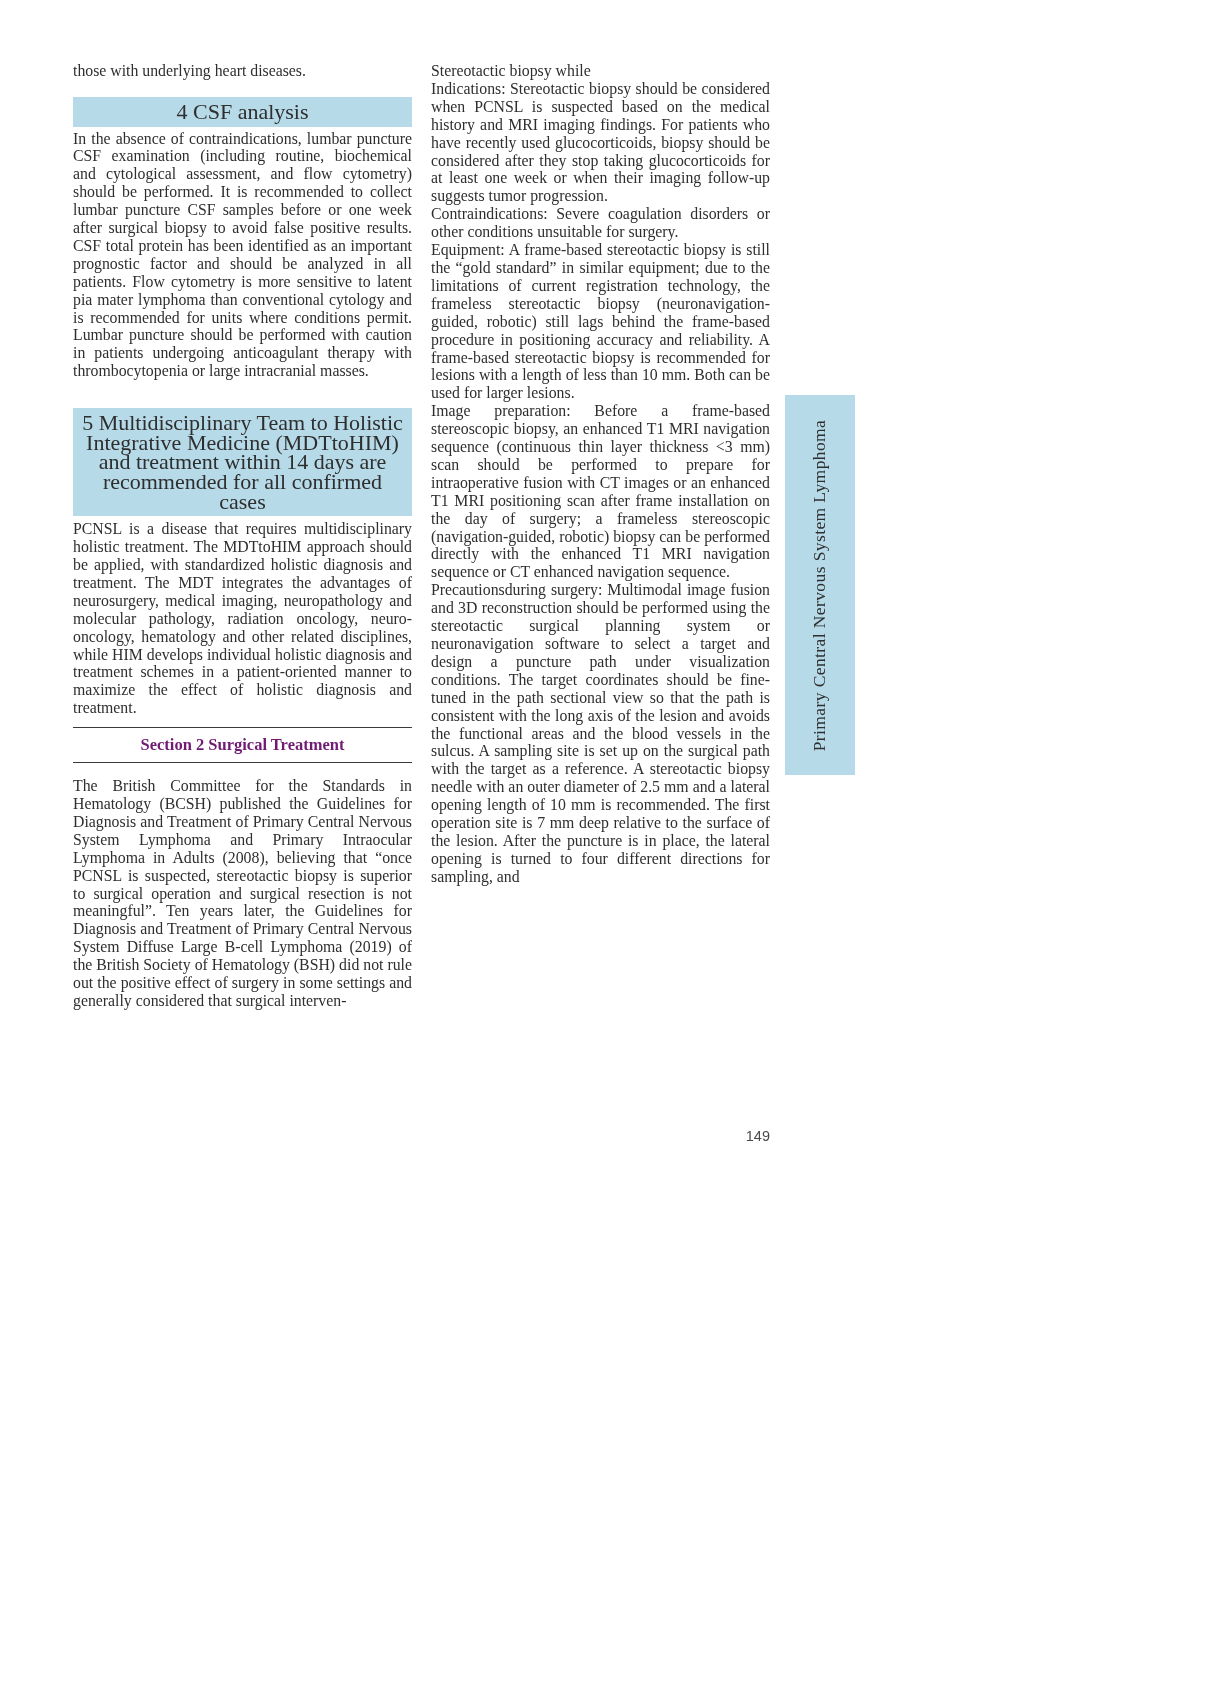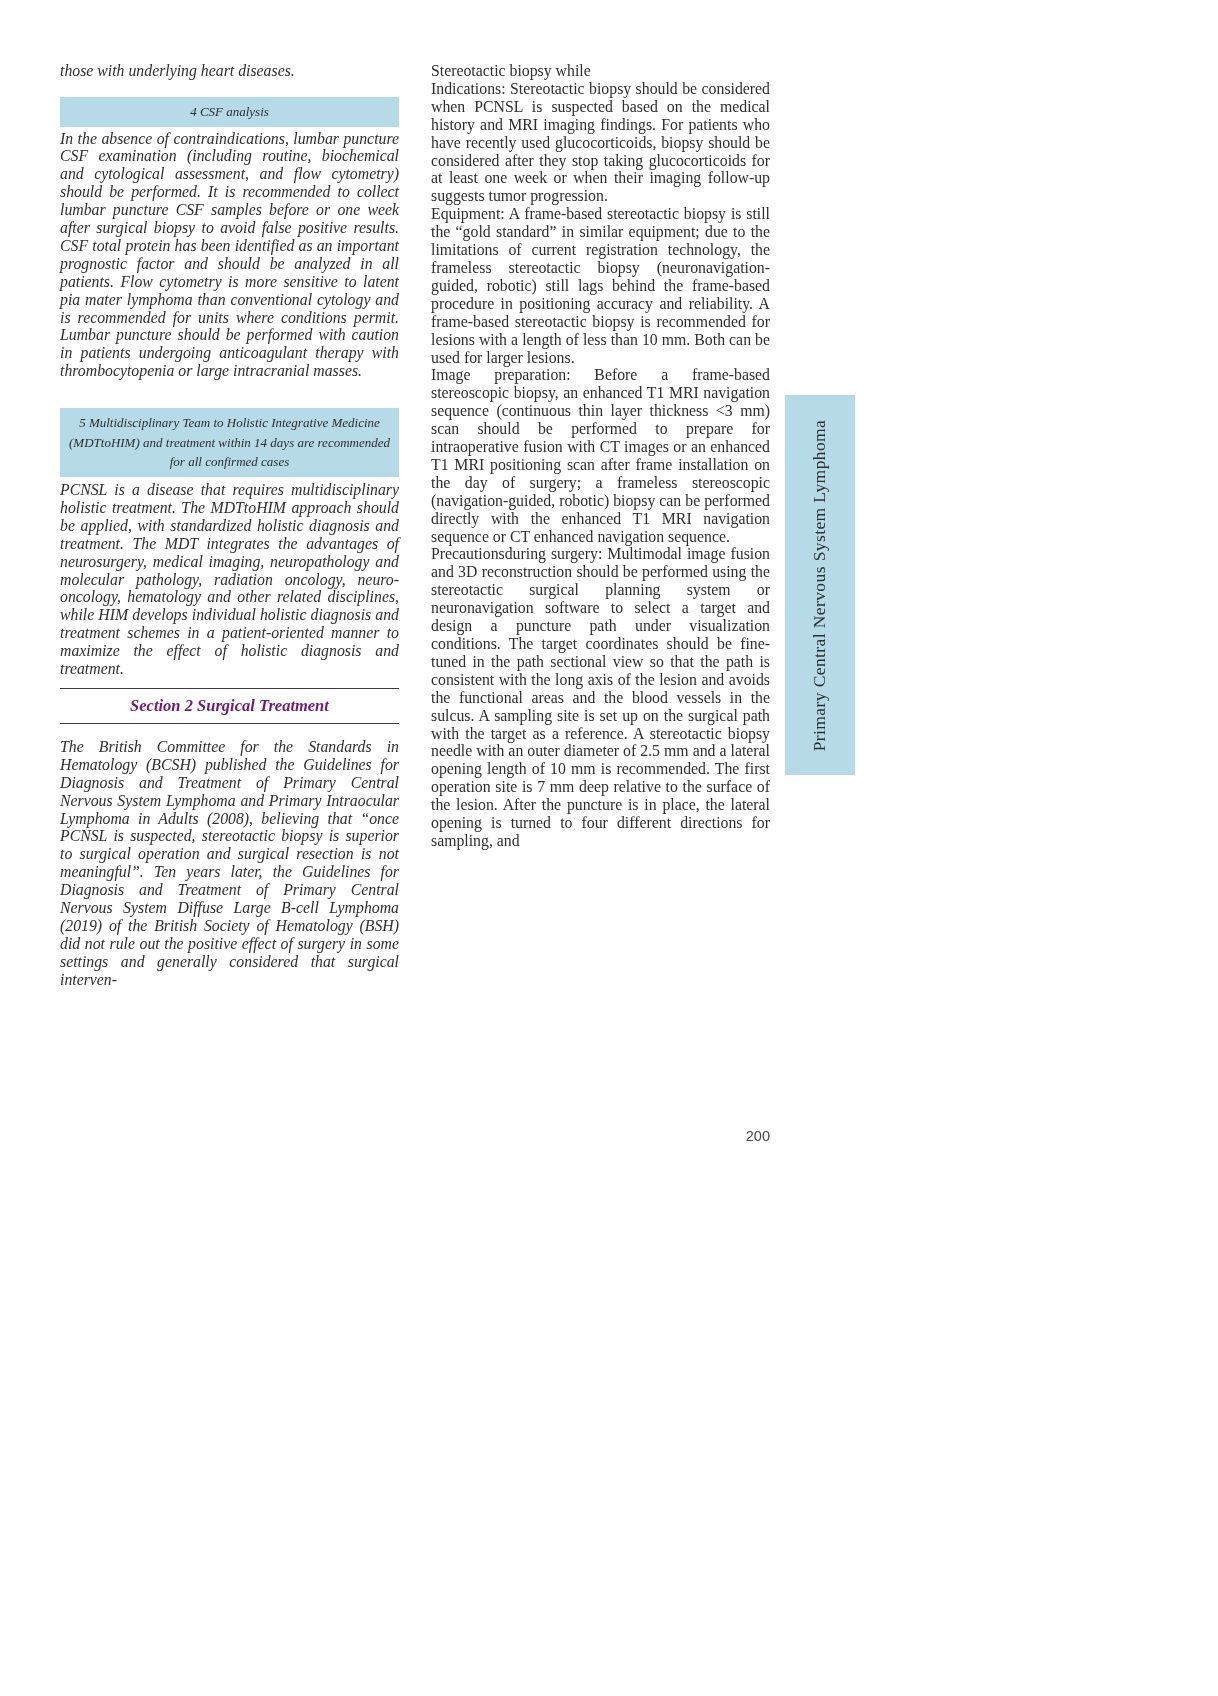--- a/index.html
+++ b/index.html
@@ -14,34 +14,34 @@
     background: #ffffff;
     overflow: hidden;
     font-family: "Liberation Serif", serif;
     color: #2e2e2e;
   }
   .col {
     position: absolute;
     top: 62px;
     width: 339px;
   }
-  .col-left  { left: 60px; font-style: italic; }
+  .col-left  { left: 73px; }
   .col-right { left: 431px; }
   .body {
     margin: 0;
     font-size: 15.8px;
     line-height: 17.9px;
     text-align: justify;
     color: #2e2e2e;
   }
   .frag { margin-bottom: 17px; }
   .blue-header {
     background: #b7dae8;
     text-align: center;
-    font-size: 13px;
+    font-size: 22px;
     line-height: 19.6px;
     padding: 5px 8px;
     margin-bottom: 3px;
     color: #2e2e2e;
   }
   .blue-header.second {
     margin-top: 28px;
     margin-bottom: 4px;
   }
   .section-title {
@@ -102,24 +102,25 @@
     <p class="body">PCNSL is a disease that requires multidisciplinary holistic treatment. The MDTtoHIM approach should be applied, with standardized holistic diagnosis and treatment. The MDT integrates the advantages of neurosurgery, medical imaging, neuropathology and molecular pathology, radiation oncology, neuro-oncology, hematology and other related disciplines, while HIM develops individual holistic diagnosis and treatment schemes in a patient-oriented manner to maximize the effect of holistic diagnosis and treatment.</p>
 
     <div class="section-title">Section 2 Surgical Treatment</div>
 
     <p class="body">The British Committee for the Standards in Hematology (BCSH) published the Guidelines for Diagnosis and Treatment of Primary Central Nervous System Lymphoma and Primary Intraocular Lymphoma in Adults (2008), believing that “once PCNSL is suspected, stereotactic biopsy is superior to surgical operation and surgical resection is not meaningful”. Ten years later, the Guidelines for Diagnosis and Treatment of Primary Central Nervous System Diffuse Large B-cell Lymphoma (2019) of the British Society of Hematology (BSH) did not rule out the positive effect of surgery in some settings and generally considered that surgical interven-</p>
   </div>
 
   <div class="col col-right">
     <p class="body">Stereotactic biopsy while</p>
     <p class="body">Indications: Stereotactic biopsy should be considered when PCNSL is suspected based on the medical history and MRI imaging findings. For patients who have recently used glucocorticoids, biopsy should be considered after they stop taking glucocorticoids for at least one week or when their imaging follow-up suggests tumor progression.</p>
+    <p class="body">Contraindications: Severe coagulation disorders or other conditions unsuitable for surgery.</p>
     <p class="body">Equipment: A frame-based stereotactic biopsy is still the “gold standard” in similar equipment; due to the limitations of current registration technology, the frameless stereotactic biopsy (neuronavigation-guided, robotic) still lags behind the frame-based procedure in positioning accuracy and reliability. A frame-based stereotactic biopsy is recommended for lesions with a length of less than 10 mm. Both can be used for larger lesions.</p>
     <p class="body">Image preparation: Before a frame-based stereoscopic biopsy, an enhanced T1 MRI navigation sequence (continuous thin layer thickness &lt;3 mm) scan should be performed to prepare for intraoperative fusion with CT images or an enhanced T1 MRI positioning scan after frame installation on the day of surgery; a frameless stereoscopic (navigation-guided, robotic) biopsy can be performed directly with the enhanced T1 MRI navigation sequence or CT enhanced navigation sequence.</p>
     <p class="body">Precautionsduring surgery: Multimodal image fusion and 3D reconstruction should be performed using the stereotactic surgical planning system or neuronavigation software to select a target and design a puncture path under visualization conditions. The target coordinates should be fine-tuned in the path sectional view so that the path is consistent with the long axis of the lesion and avoids the functional areas and the blood vessels in the sulcus. A sampling site is set up on the surgical path with the target as a reference. A stereotactic biopsy needle with an outer diameter of 2.5 mm and a lateral opening length of 10 mm is recommended. The first operation site is 7 mm deep relative to the surface of the lesion. After the puncture is in place, the lateral opening is turned to four different directions for sampling, and</p>
   </div>
 
   <div class="side-tab">
     <span class="side-tab-text">Primary Central Nervous System Lymphoma</span>
   </div>
 
-  <div class="page-number">200</div>
+  <div class="page-number">149</div>
 
 </div>
 
 </body></html>

